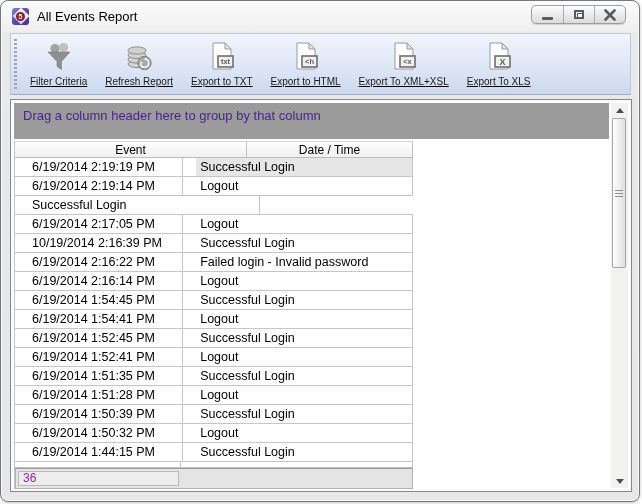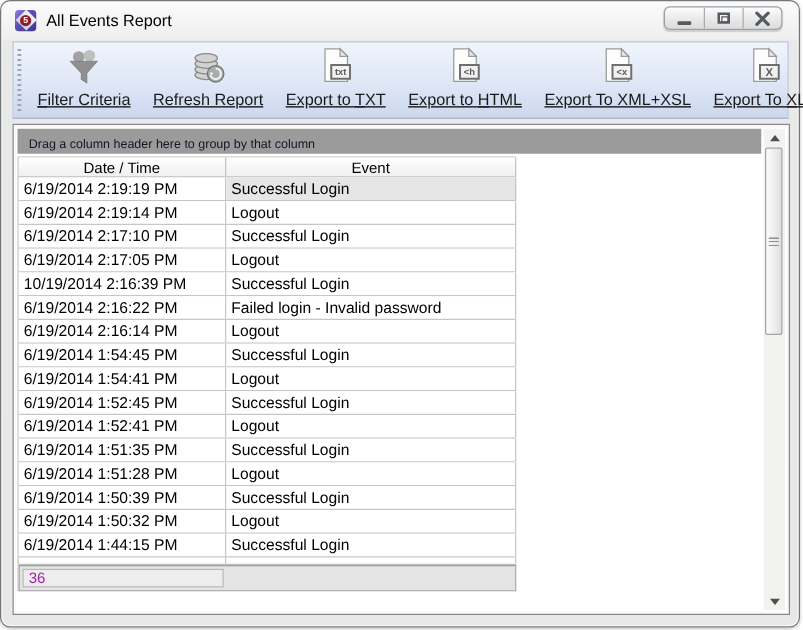--- a/index.html
+++ b/index.html
@@ -32,38 +32,38 @@
   
   .toolbar{position:absolute;left:9px;top:32px;width:621px;height:62px;
     border:1px solid #c0c9da;border-bottom-color:#a3aec5;
     background:linear-gradient(#f0f4fc,#dfe6f6 55%,#ccd8ef);
     display:flex;align-items:stretch;padding:2px 4px 2px 10px;}
   .gripper{position:absolute;left:3px;top:5px;bottom:5px;width:3px;
     background:repeating-linear-gradient(#9aa5bd 0 2px, transparent 2px 4px);}
   .tbtn{display:flex;flex-direction:column;align-items:center;justify-content:flex-end;
     padding:3px 9px 5px;border-radius:3px;cursor:default;text-decoration:underline;}
   .tbtn .icn{height:34px;display:flex;align-items:center;justify-content:center;}
-  .tbtn .lbl{font-size:13px;color:#1a1a1a;white-space:nowrap;margin-top:1px;}
+  .tbtn .lbl{font-size:10px;color:#1a1a1a;white-space:nowrap;margin-top:1px;}
   .u{text-decoration:underline;}
 
   
   .grid-frame{position:absolute;left:9px;top:98px;width:622px;height:393px;
     border:1px solid #85888c;background:#ffffff;
     box-shadow:inset 0 0 0 2px #fafafa;padding:3px;}
-  .group-bar{height:20px;margin-right:19px;background:#9b9b9b;color:#0f172a;
-    font-size:10px;line-height:26px;padding-left:9px;white-space:nowrap;overflow:hidden;}
+  .group-bar{height:36px;margin-right:19px;background:#9b9b9b;color:#4c1d95;
+    font-size:13px;line-height:26px;padding-left:9px;white-space:nowrap;overflow:hidden;}
   .table{width:399px;margin-top:2px;border-left:1px solid #c2c2c2;}
   .thead{display:flex;height:17px;background:linear-gradient(#fefefe,#f0f0f0);
     border-top:1px solid #d5d5d5;border-bottom:1px solid #bdbdbd;}
   .th{font-size:12px;color:#000;text-align:center;line-height:16px;border-right:1px solid #c2c2c2;}
   .th-time{width:166px;}
   .th-event{width:232px;}
   .tr{display:flex;height:19px;border-bottom:1px solid #c6c6c6;background:#fff;}
   .td{font-size:12.5px;color:#000;line-height:18px;padding-left:4px;
-    border-right:1px solid #c6c6c6;white-space:nowrap;overflow:hidden;}
+    border-right:1px solid #c6c6c6;white-space:nowrap;overflow:hidden;margin-left:13px;}
   .cell-time{width:166px;}
   .cell-event{width:232px;}
   .cell-event.focused{background:#e6e6e6;}
   .stub-row{display:flex;height:6px;border-bottom:1px solid #c0c0c0;}
   .stub-time{width:166px;border-right:1px solid #c6c6c6;}
   .stub-event{width:232px;border-right:1px solid #c6c6c6;}
   .tfoot{height:21px;background:#e4e4e4;border:1px solid #b2b2b2;border-top-color:#9e9e9e;
     display:flex;align-items:center;}
   .count-box{width:161px;height:15px;margin-left:2px;background:#ededed;
     border:1px solid #b9b9b9;font-size:12px;line-height:13px;padding-left:4px;color:#a21caf;}
@@ -188,36 +188,35 @@
       </div>
       <div class="lbl"><span>Export To </span><span class="u">X</span><span>LS</span></div>
     </div>
   </div>
 
   <div class="grid-frame">
     <div class="group-bar">Drag a column header here to group by that column</div>
 
     <div class="table">
       <div class="thead">
+        <div class="th th-event">Event</div>
         <div class="th th-time">Date / Time</div>
-        <div class="th th-event">Event</div>
       </div>
       <div id="table-body">
   <div class="tr">
     <div class="td cell-time">6/19/2014 2:19:19 PM</div>
     <div class="td cell-event focused">Successful Login</div>
   </div>
 
   <div class="tr">
     <div class="td cell-time">6/19/2014 2:19:14 PM</div>
     <div class="td cell-event">Logout</div>
   </div>
 
   <div class="tr">
-    <div class="td cell-time">6/19/2014 2:17:10 PM</div>
     <div class="td cell-event">Successful Login</div>
   </div>
 
   <div class="tr">
     <div class="td cell-time">6/19/2014 2:17:05 PM</div>
     <div class="td cell-event">Logout</div>
   </div>
 
   <div class="tr">
     <div class="td cell-time">10/19/2014 2:16:39 PM</div>

